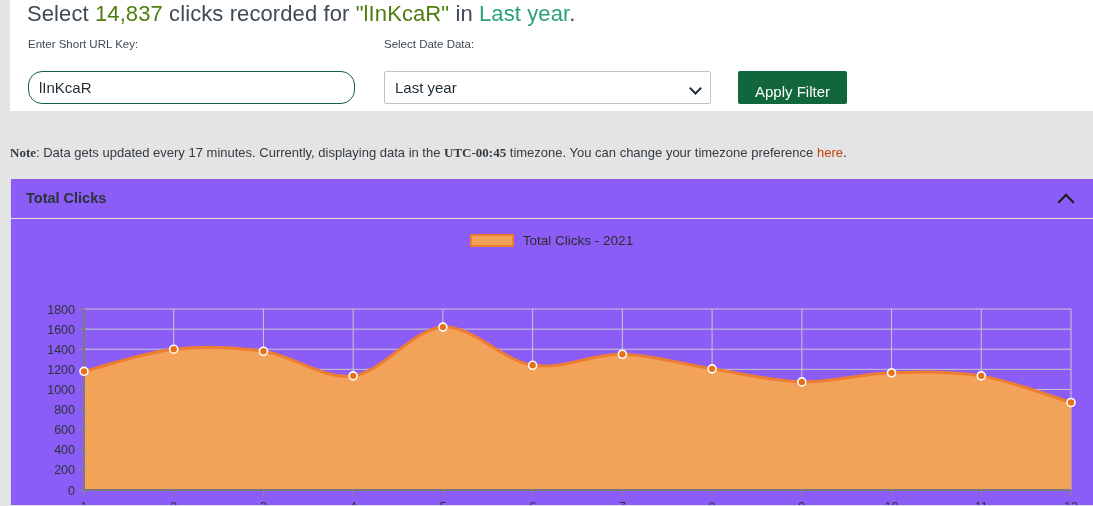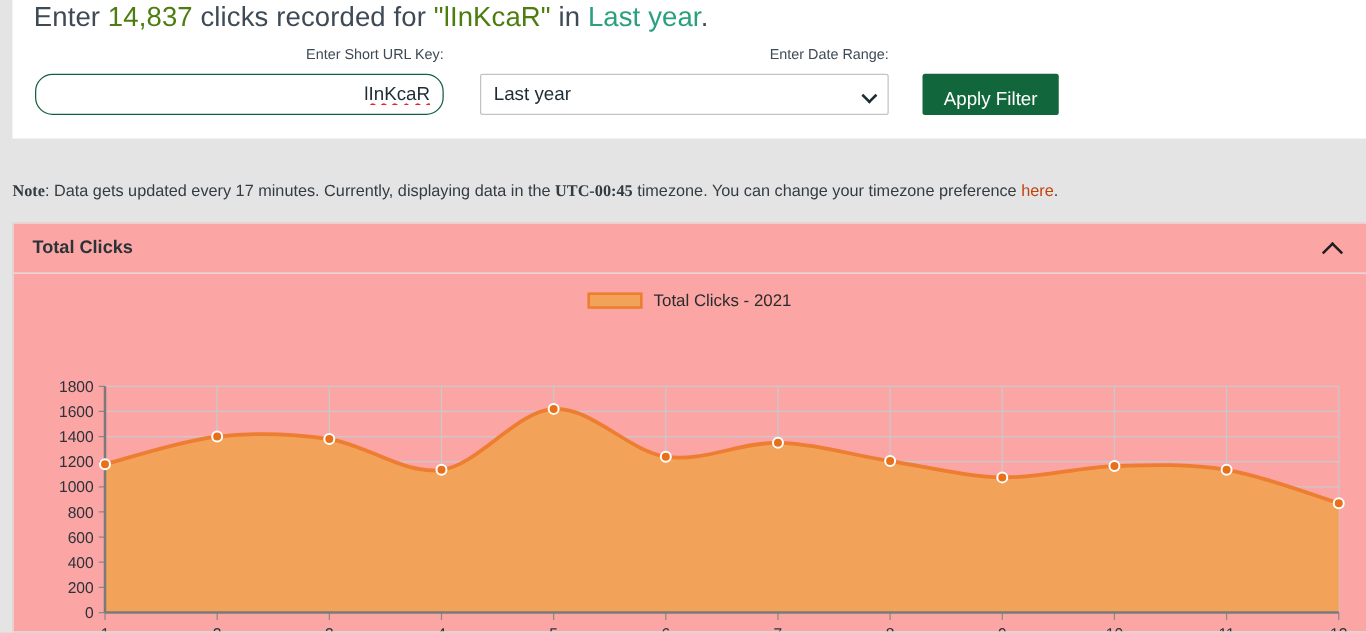--- a/index.html
+++ b/index.html
@@ -39,40 +39,38 @@
     position: absolute;
     left: 18px; top: 38px;
     display: flex;
     align-items: flex-end;
     gap: 0;
   }
   .field { display: flex; flex-direction: column; }
   .field-label {
     font-size: 11.5px;
     color: #3f4a57;
-    margin-bottom: 8px;
+    margin-bottom: 20px;
     line-height: 13px;
-    text-align: right;
   }
   .url-input {
     width: 327px; height: 33px;
     border: 1px solid #15603f;
     border-radius: 14px;
     background: #fff;
     font-family: "Liberation Sans", sans-serif;
     font-size: 15px;
     color: #1d2b33;
     padding: 0 10px;
     outline: none;
     text-decoration: underline;
     text-decoration-color: #e8202a;
     text-decoration-style: wavy;
     text-decoration-skip-ink: none;
     text-underline-offset: 2px;
-    text-align: right;
   }
   .field.daterange { margin-left: 29px; }
   .select-wrap { position: relative; }
   .date-select {
     width: 327px; height: 33px;
     border: 1px solid #c3c3c3;
     border-radius: 2px;
     background: #fff;
     font-family: "Liberation Sans", sans-serif;
     font-size: 15px;
@@ -127,21 +125,21 @@
   }
   .note-text b { font-weight: bold; font-family: Liberation Serif, serif; }
   .note-link { color: #c2410c; text-decoration: none; }
 
   
   .panel {
     position: absolute;
     left: 10px; top: 178px;
     width: 1083px;
     height: 328px;
-    background: #fca5a5;
+    background: #8b5cf6;
     border: 1px solid #dfdfdf;
     border-right: none;
   }
   .panel-header {
     position: relative;
     height: 40px;
     border-bottom: 1px solid #e3e3e3;
   }
   .panel-title {
     position: absolute;
@@ -195,31 +193,31 @@
 
   .plot-svg { position: absolute; left: 0; top: 0; }
 </style>
 </head>
 <body>
 
 <div class="page">
 
   <div class="top-card">
 
-    <div class="headline"><span>Enter </span><span class="hl-green">14,837</span><span> clicks recorded for </span><span class="hl-green">"lInKcaR"</span><span> in </span><span class="hl-teal">Last year</span><span>.</span></div>
+    <div class="headline"><span>Select </span><span class="hl-green">14,837</span><span> clicks recorded for </span><span class="hl-green">"lInKcaR"</span><span> in </span><span class="hl-teal">Last year</span><span>.</span></div>
 
     <div class="form-row">
 
       <div class="field">
         <label class="field-label">Enter Short URL Key:</label>
         <input class="url-input" type="text" spellcheck="false" value="lInKcaR" style="">
       </div>
 
       <div class="field daterange">
-        <label class="field-label">Enter Date Range:</label>
+        <label class="field-label">Select Date Data:</label>
         <div class="select-wrap">
           <select class="date-select">
             <option>Last year</option>
           </select>
           <span class="chev-down"></span>
         </div>
       </div>
 
       <button class="apply-btn">Apply Filter</button>
     </div>

